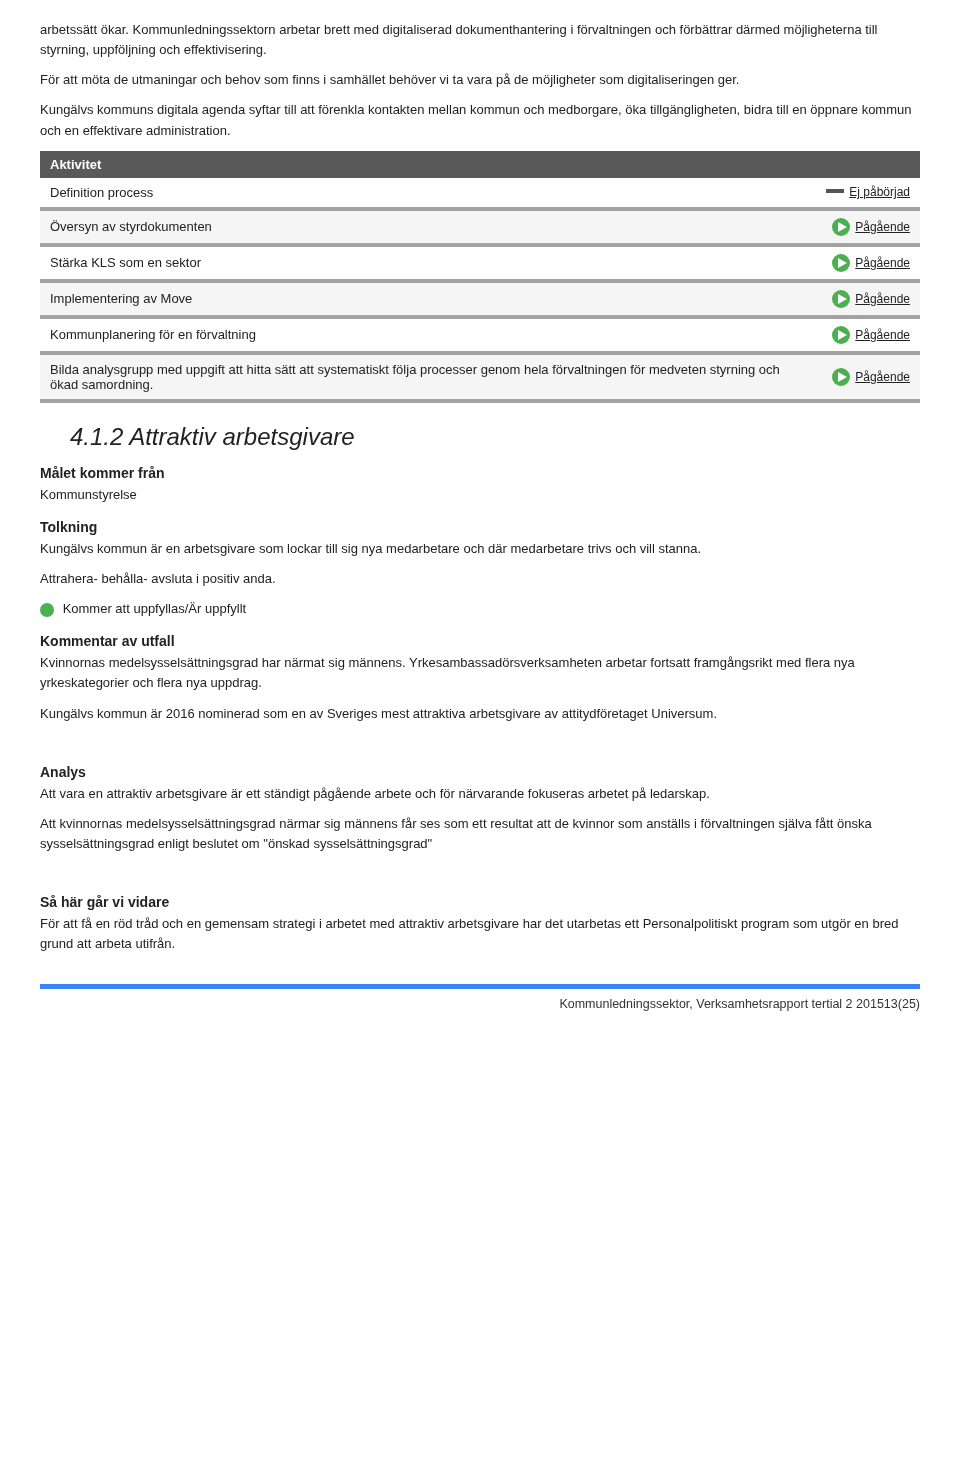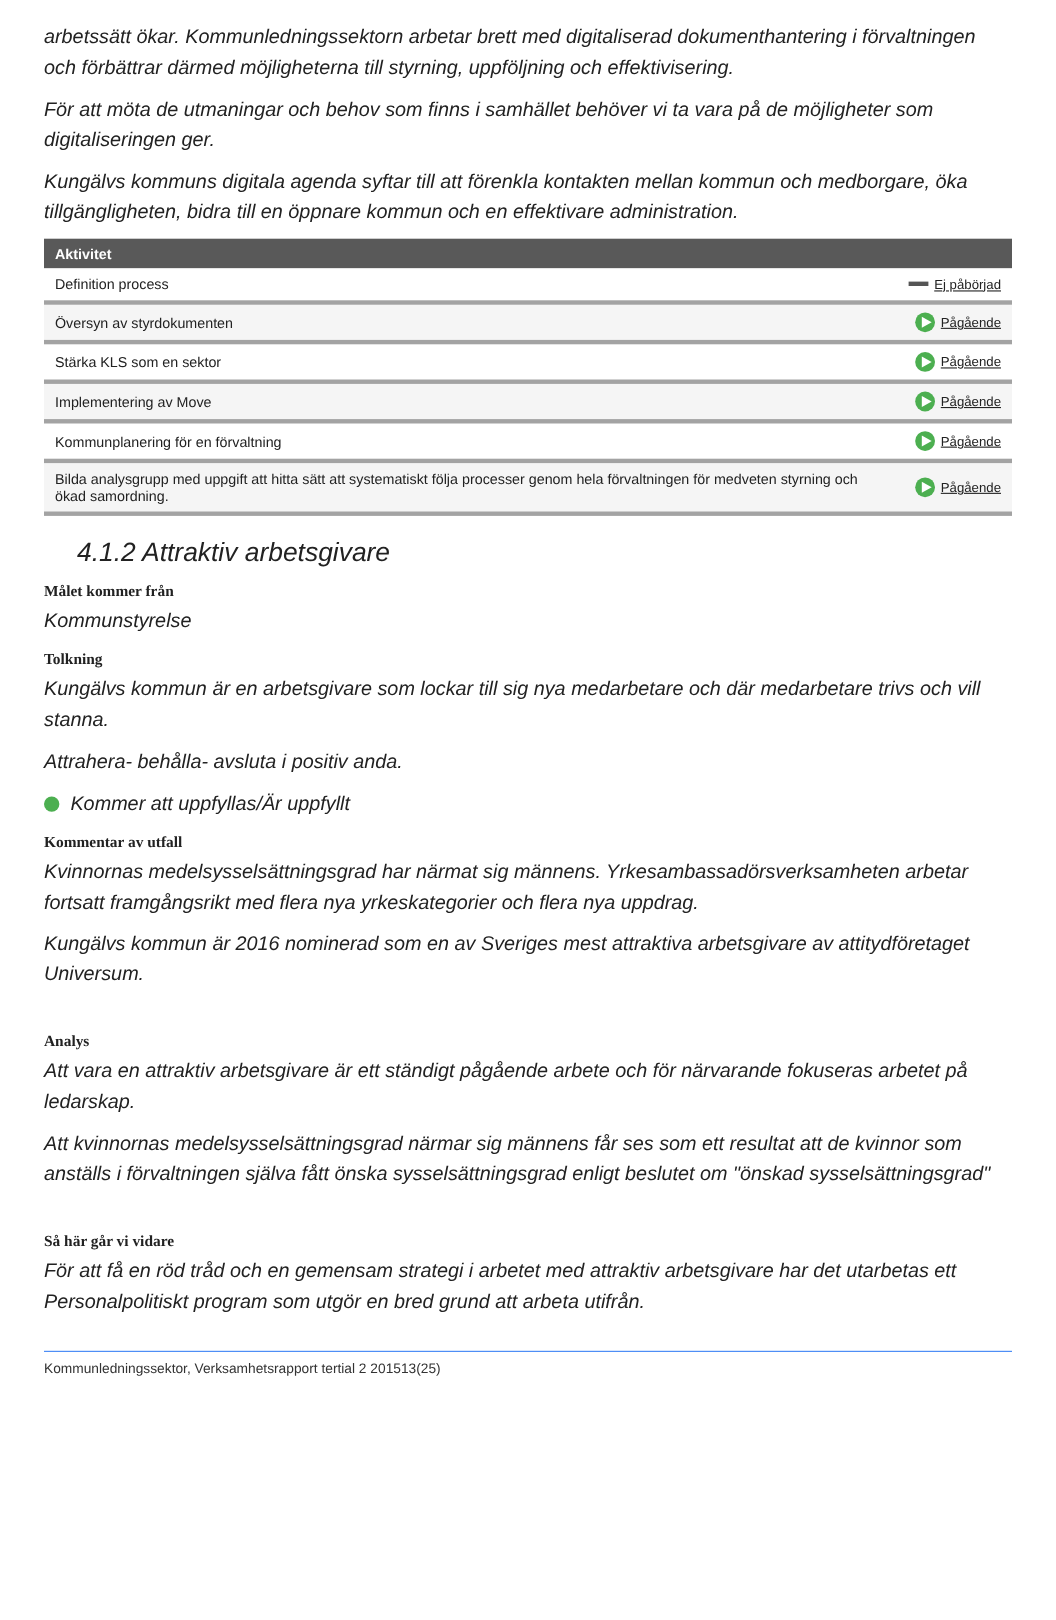--- a/index.html
+++ b/index.html
@@ -5,36 +5,34 @@
     * { box-sizing: border-box; margin: 0; padding: 0; }
     body {
       font-family: Arial, sans-serif;
       font-size: 14px;
       color: #222;
       background: #fff;
       width: 960px;
       padding: 20px 40px 40px 40px;
     }
     .body-text {
-      font-size: 18px;
+      font-size: 13px;
       line-height: 1.55;
       margin-bottom: 10px;
-      font-style: italic;
     }
     .section-heading {
       font-size: 24px;
       font-style: italic;
       font-weight: normal;
       margin: 20px 0 12px 30px;
     }
     .label-heading {
       font-size: 14px;
       font-weight: bold;
       margin: 14px 0 4px 0;
-      font-family: Liberation Serif, serif;
     }
     
     .activity-table {
       width: 100%;
       border-collapse: collapse;
       margin-bottom: 16px;
     }
     .activity-table thead tr {
       background-color: #595959;
       color: #fff;
@@ -132,25 +130,25 @@
     .green-bullet {
       display: inline-block;
       width: 14px;
       height: 14px;
       background: #4caf50;
       border-radius: 50%;
       vertical-align: middle;
       margin-right: 5px;
     }
     .footer {
-      border-top: 1px solid #3b82f6;
+      border-top: 5px solid #3b82f6;
       margin-top: 30px;
       padding-top: 8px;
       display: flex;
-      justify-content: flex-start;
+      justify-content: flex-end;
       font-size: 12.5px;
       color: #333;
     }
   </style>
 </head>
 <body>
 
 
 
 

